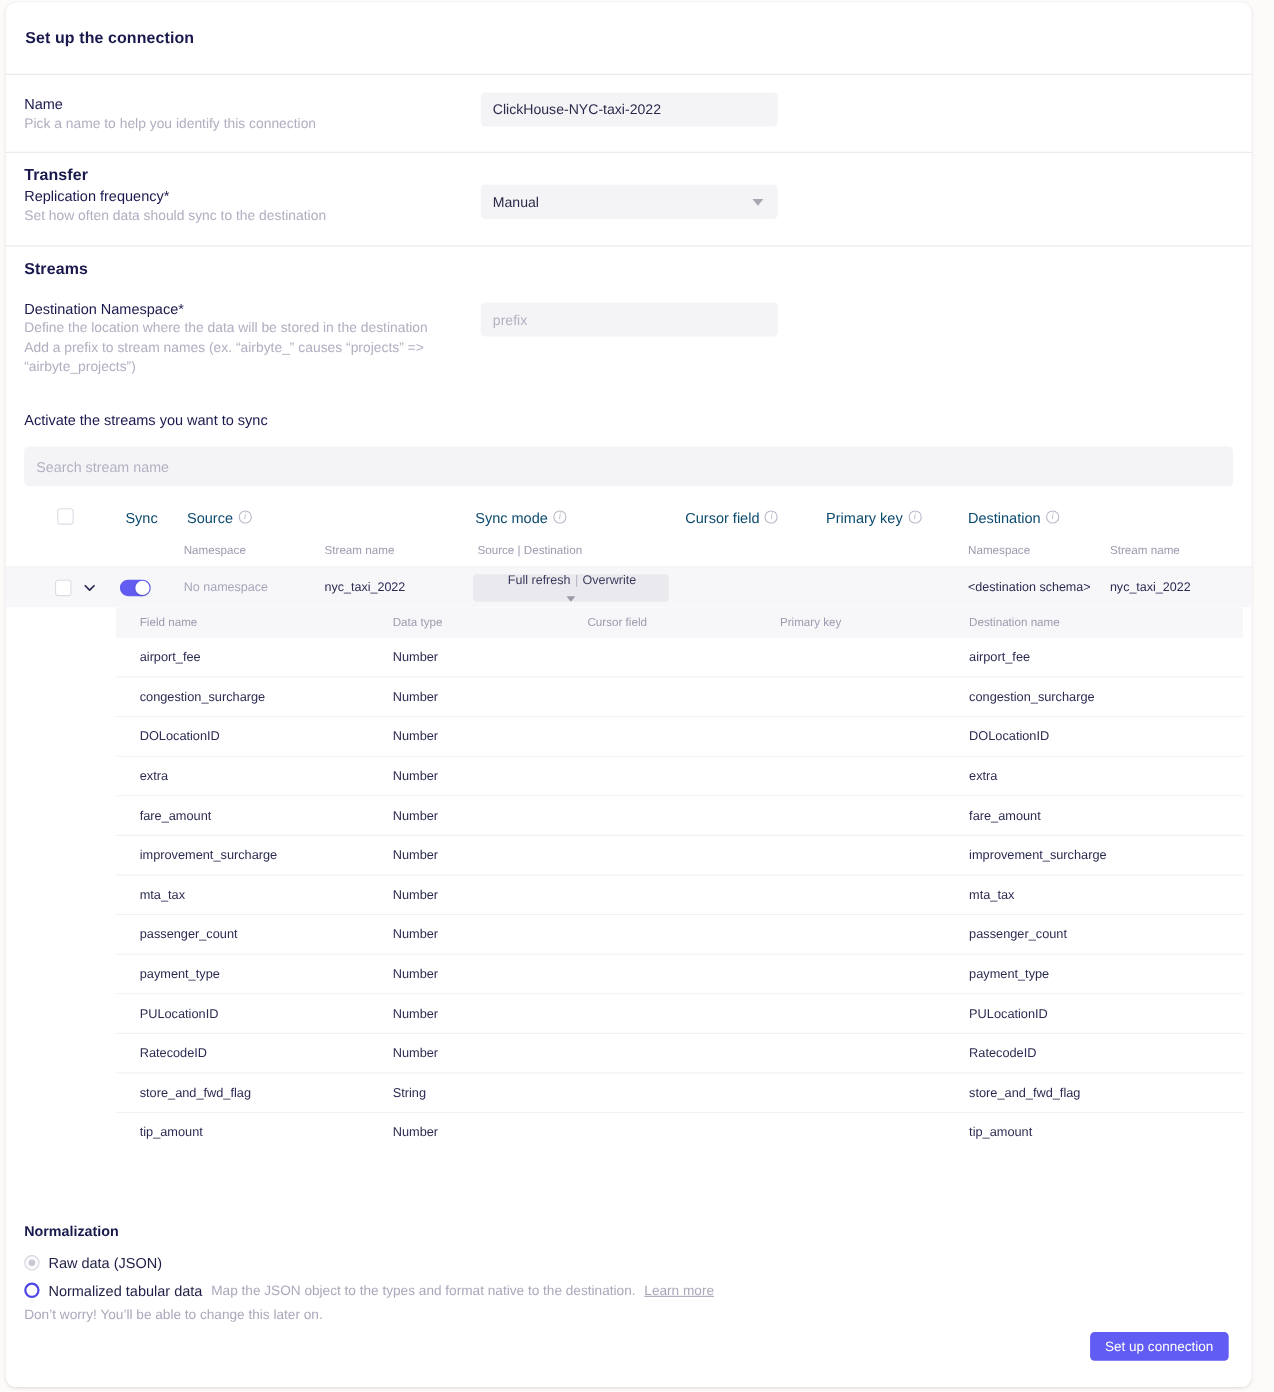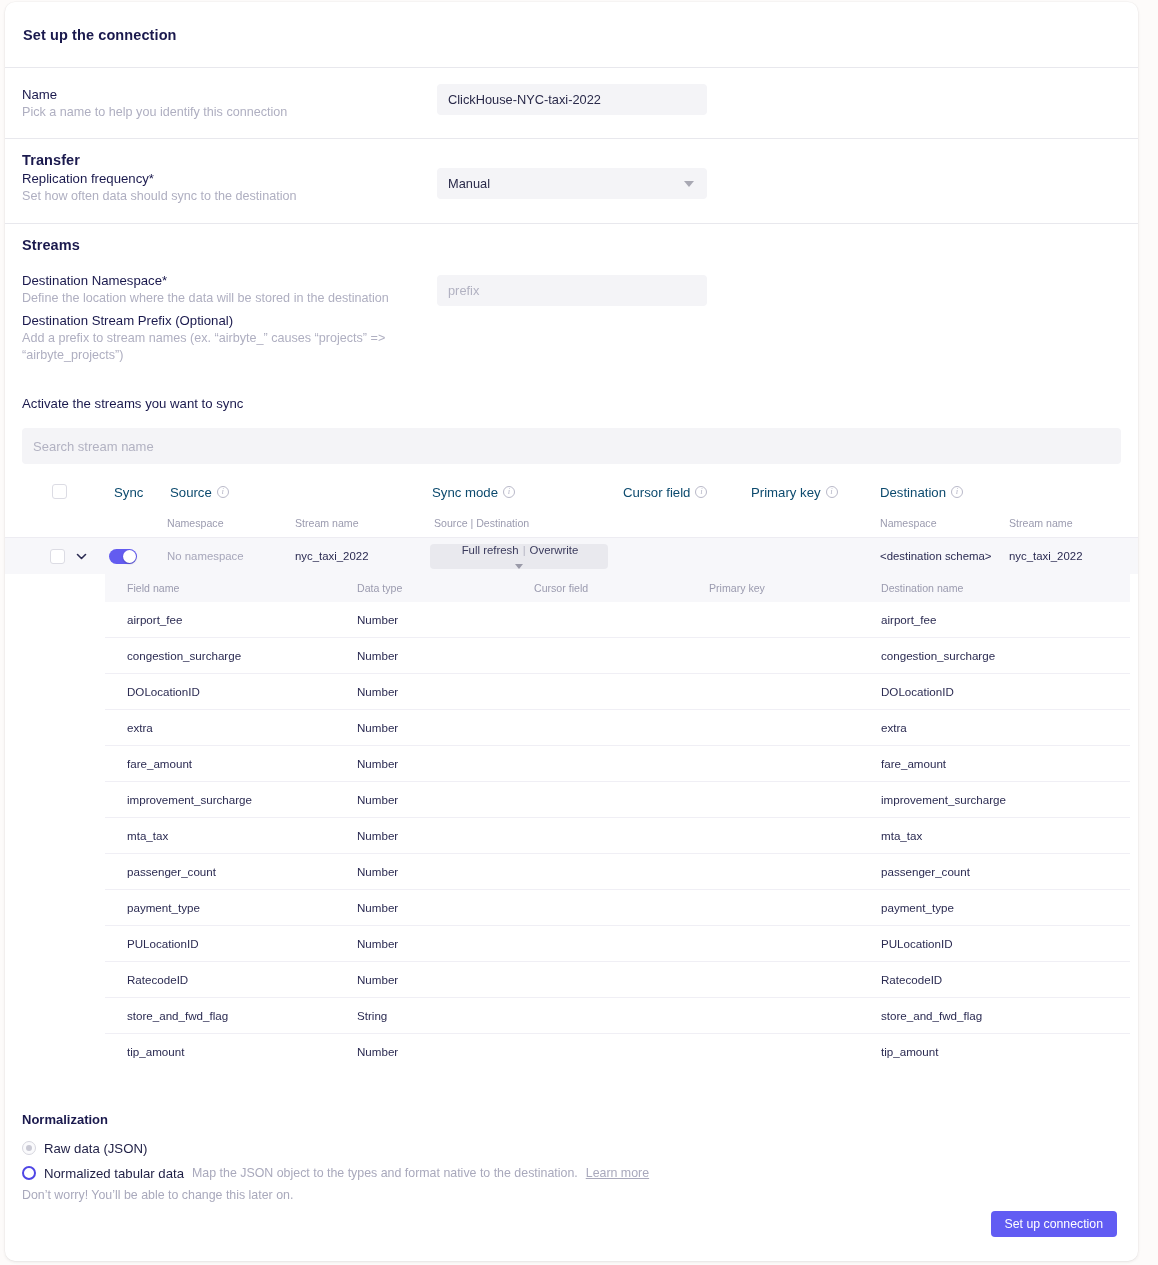--- a/index.html
+++ b/index.html
@@ -354,21 +354,20 @@
       </div>
     </div>
 
     <div style="padding:13px 0 0 0;">
       <div class="sect-title" style="padding-left:17px;margin-bottom:17px;">Streams</div>
 
       <div class="row2col">
         <div class="labelcol">
           <div class="lbl-main">Destination Namespace*</div>
           <div class="lbl-sub">Define the location where the data will be stored in the destination</div>
-          <div class="lbl-main" style="margin-top:5px;">Destination Stream Prefix (Optional)</div>
           <div class="lbl-sub">Add a prefix to stream names (ex. “airbyte_” causes “projects” =&gt; “airbyte_projects”)</div>
         </div>
         <div class="ctrlcol">
           <div class="field placeholder" style="margin-top:5px;">prefix</div>
         </div>
       </div>
 
       <div class="lbl-main" style="padding-left:17px;margin-top:31px;margin-bottom:16px;">Activate the streams you want to sync</div>
 
       <div class="search">Search stream name</div>

